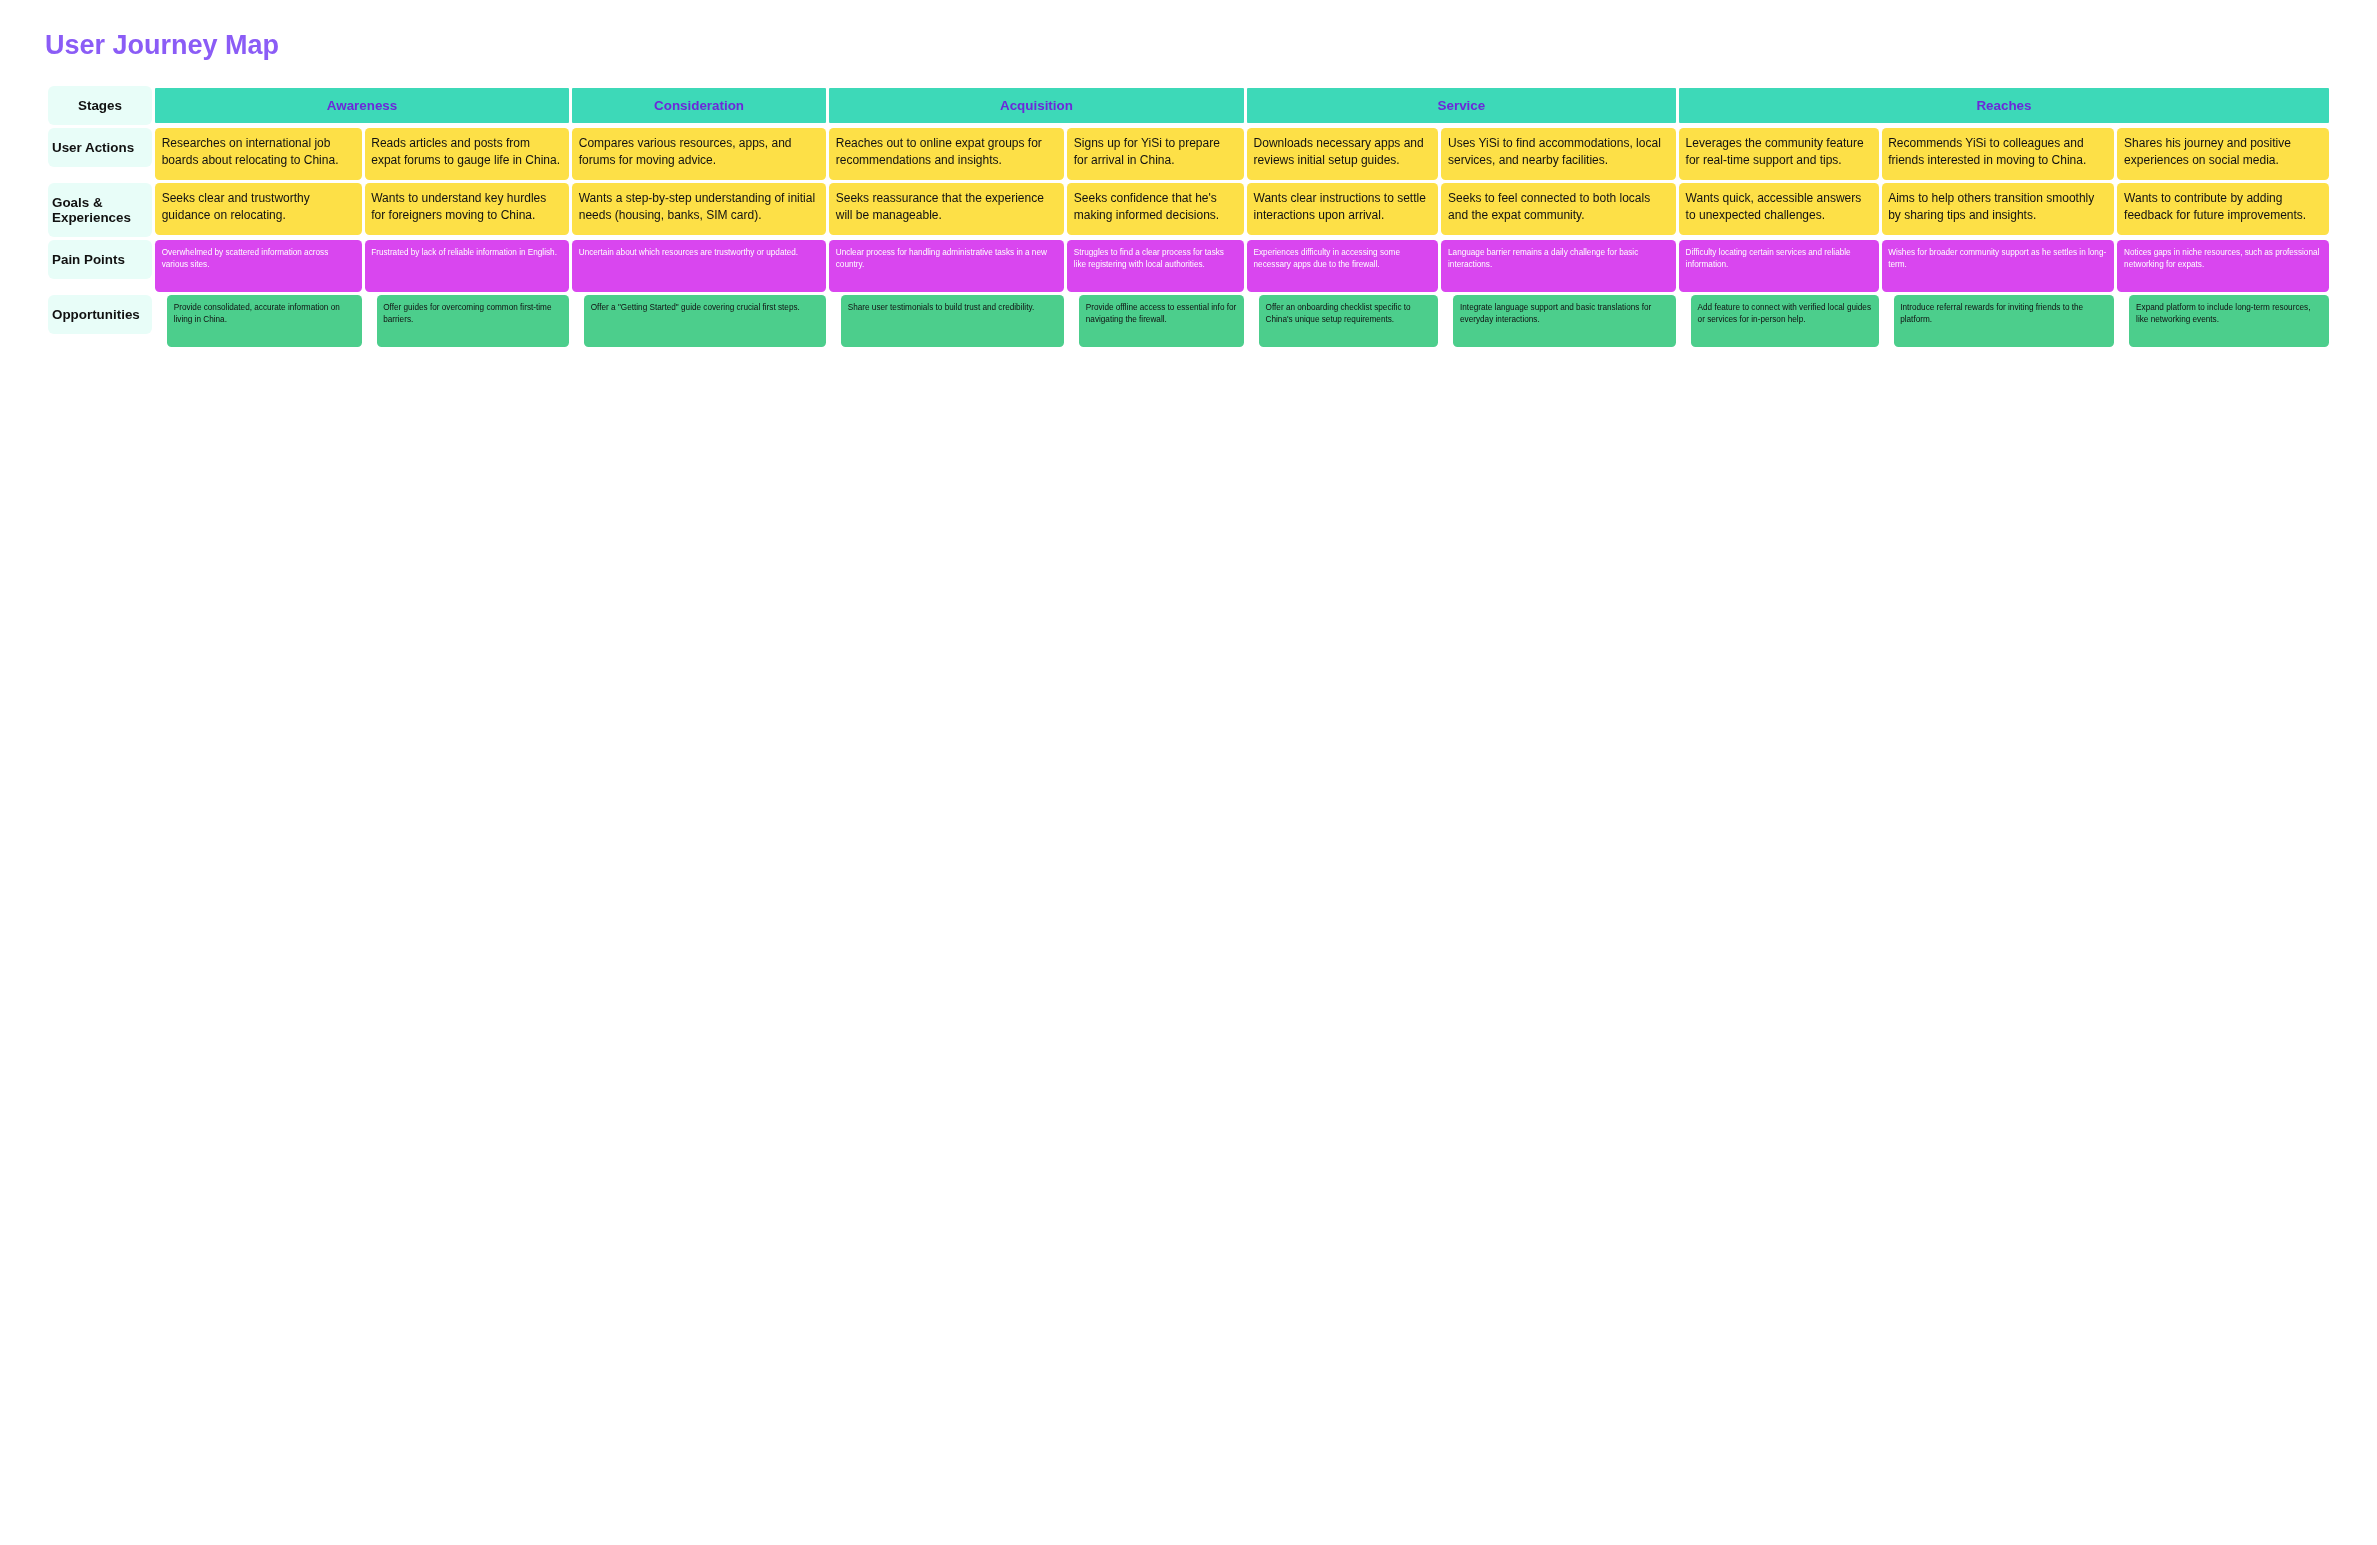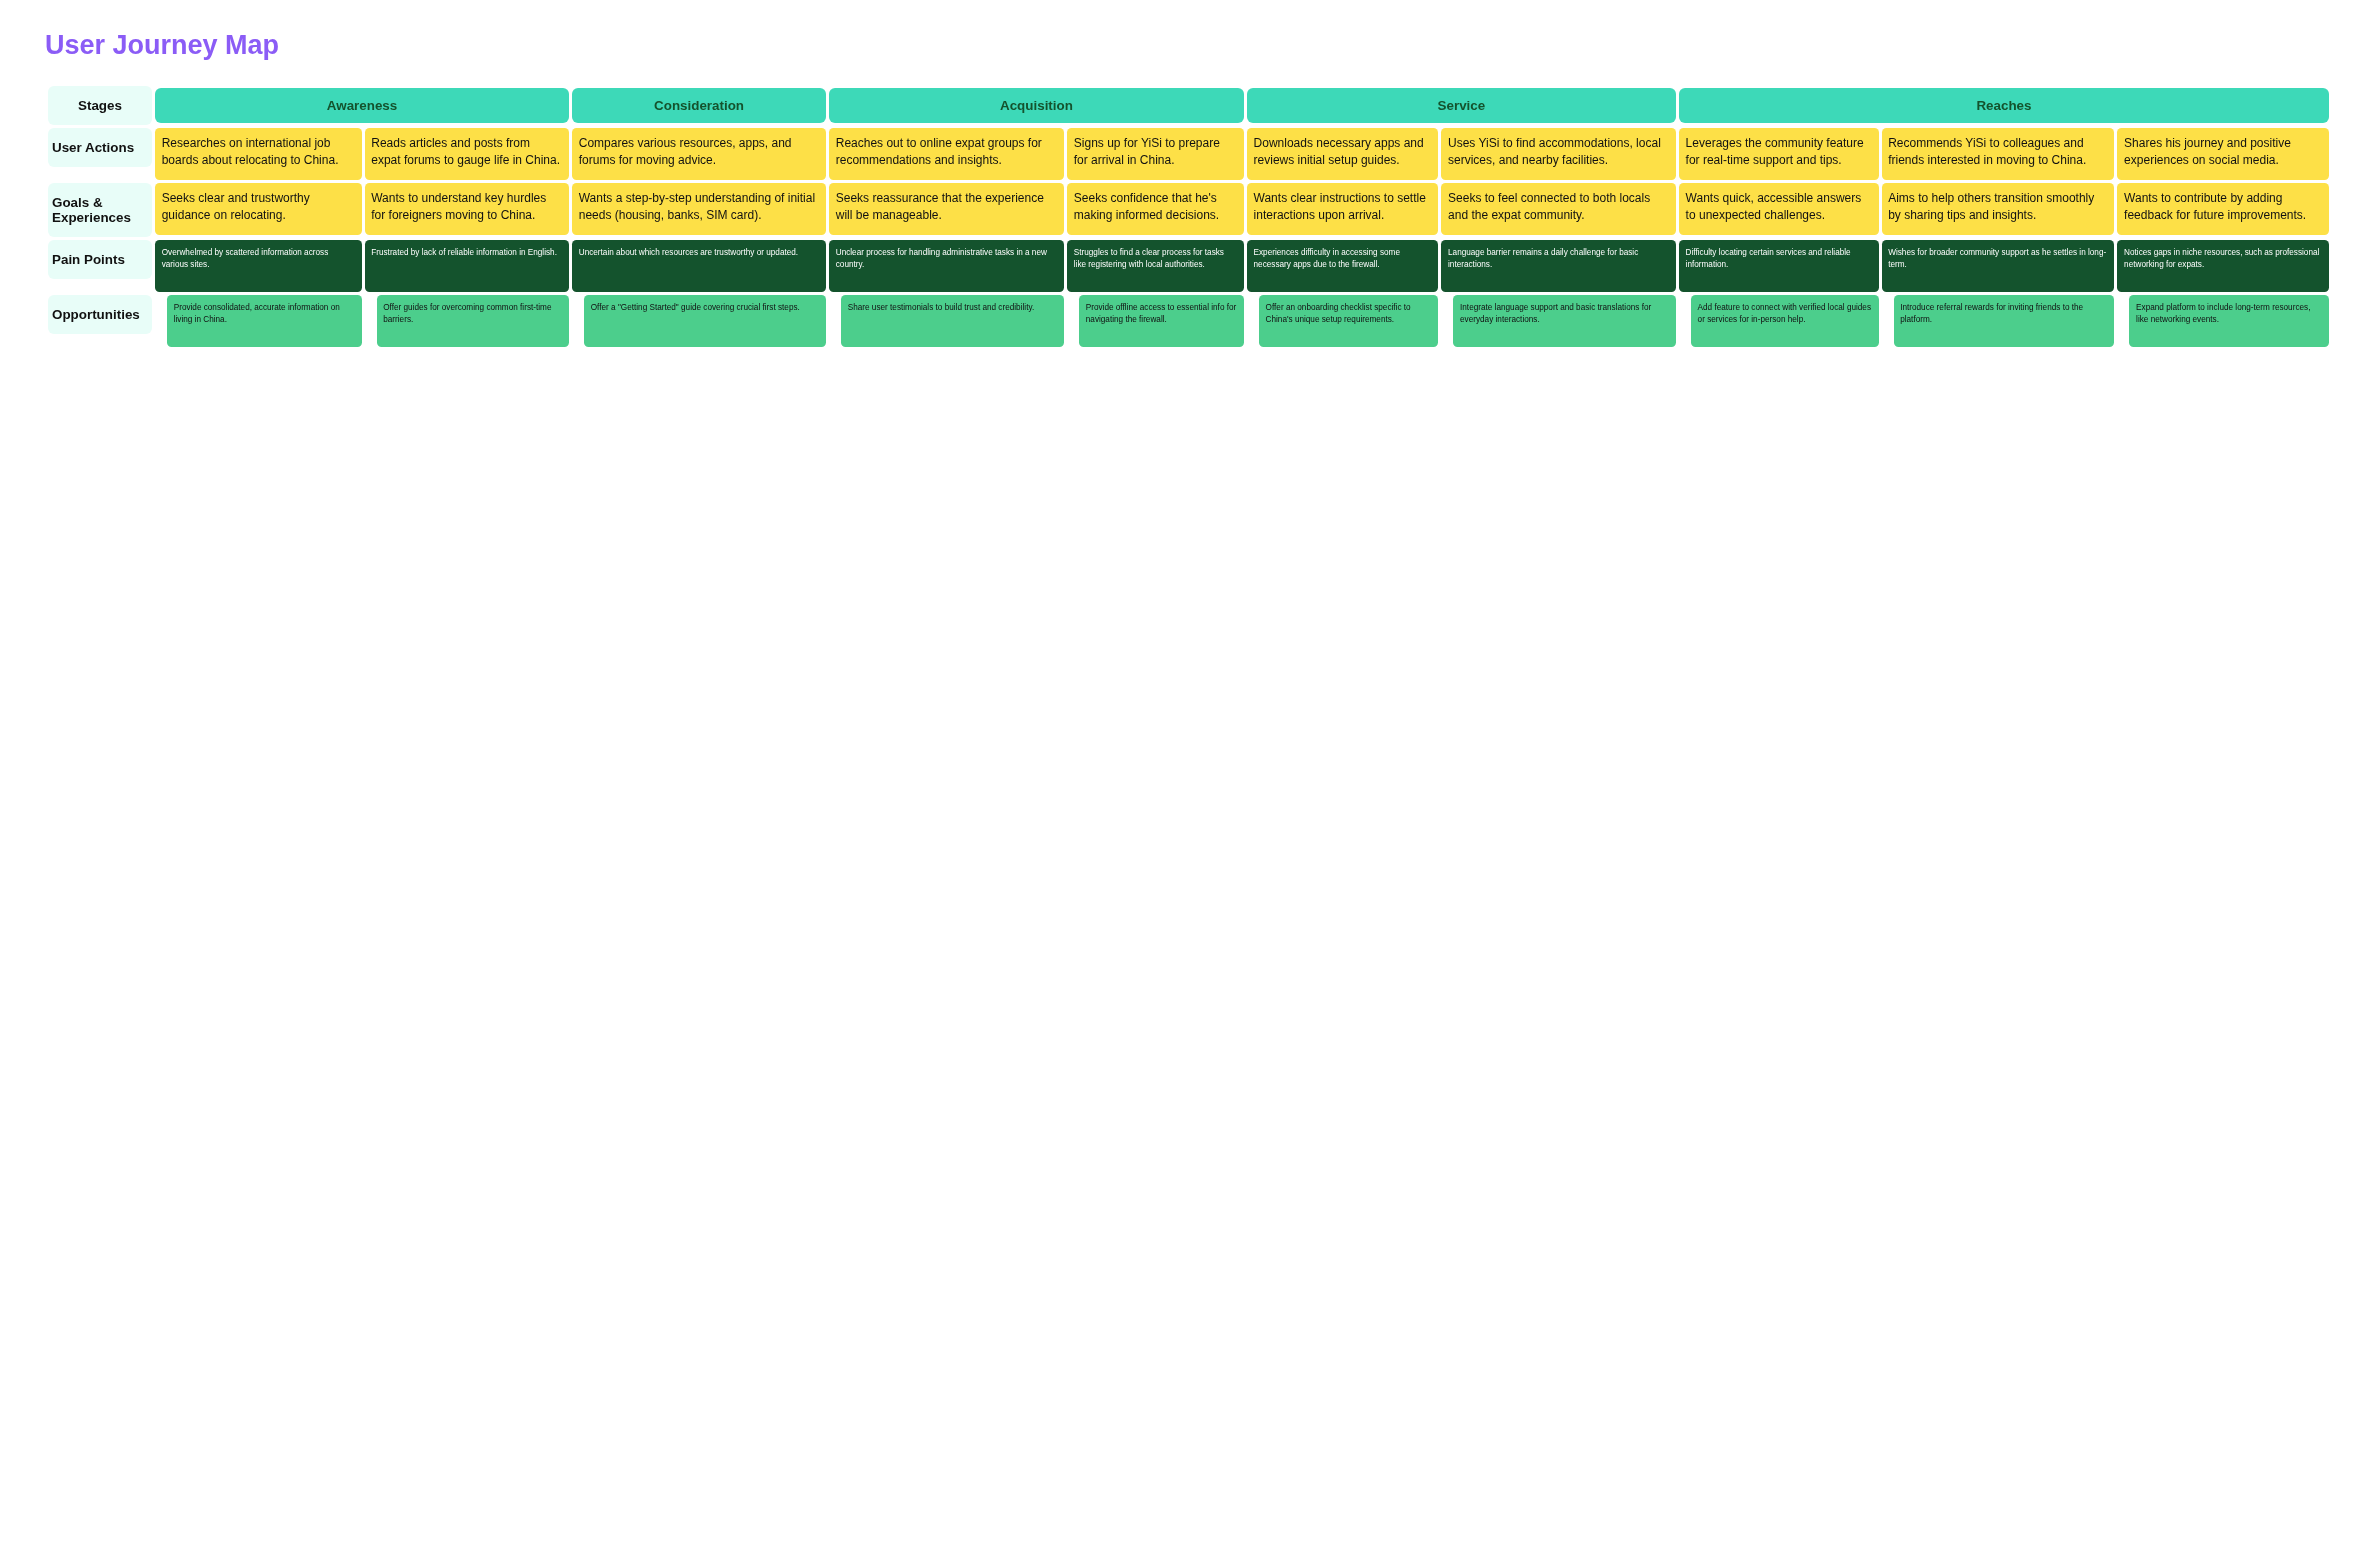--- a/index.html
+++ b/index.html
@@ -10,39 +10,39 @@
       min-width: 1040px;
     }
     h1 {
       font-size: 27px;
       font-weight: 800;
       margin-bottom: 22px;
       color: #8b5cf6;
     }
     .header-cell {
       background: #3dd9b8;
-      border-radius: 6px;
+      border-radius: 1px;
       padding: 10.4px 7.4px;
       font-size: 13.4px;
       font-weight: 700;
       text-align: center;
-      color: #14532d;
+      color: #6d28d9;
     }
     .card-teal {
       background: #fde047;
       border-radius: 4.5px;
       padding: 7.4px 6.7px;
       font-size: 12px;
       color: #111;
       line-height: 1.4;
       flex: 1;
       min-height: 52px;
     }
     .card-red {
-      background: #14532d;
+      background: #d946ef;
       border-radius: 4.5px;
       padding: 7.4px 6.7px;
       font-size: 8.2px;
       color: #fff;
       line-height: 1.4;
       flex: 1;
       min-height: 52px;
     }
     .card-green {
       background: #4cce8c;

